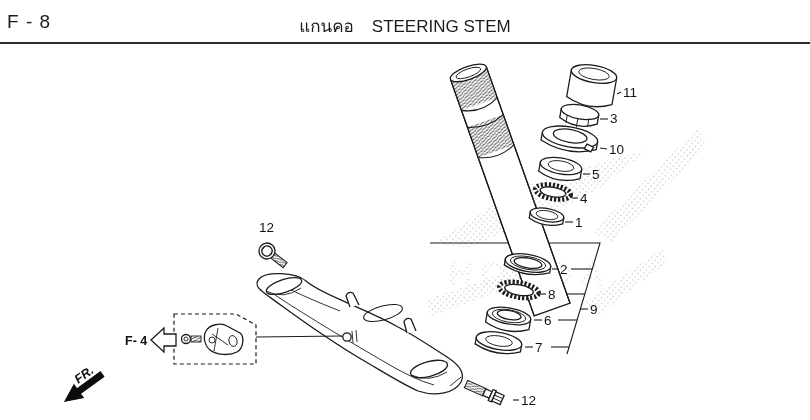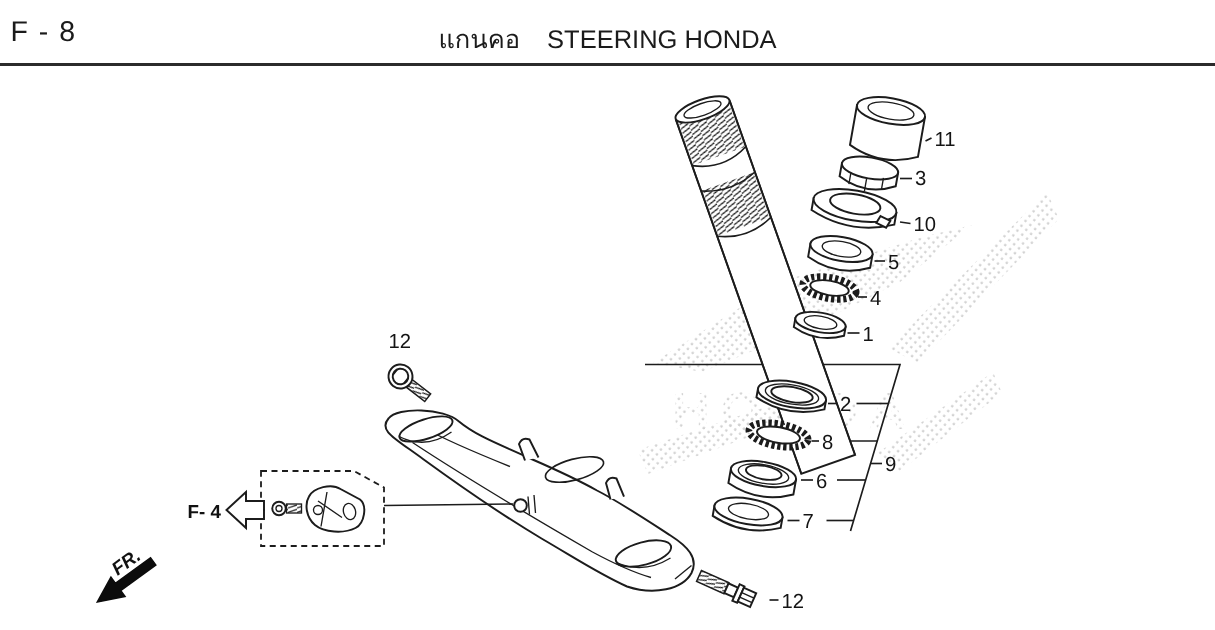--- a/index.html
+++ b/index.html
@@ -17,21 +17,21 @@
   .boldlab{font-size:12.5px;font-weight:bold;fill:#111;}
   .wm{opacity:0.5;}
 </style>
 </head>
 <body>
 
 <div id="page">
 
   <div id="hdr-code">F - 8</div>
   <div id="hdr-title">
-    <span>แกนคอ</span><span>STEERING HONDA</span>
+    <span>แกนคอ</span><span>STEERING STEM</span>
   </div>
   <div id="hdr-rule"></div>
 
   <svg width="810" height="420" viewBox="0 0 810 420">
     <defs>
       <pattern id="ht" width="4.2" height="4.2" patternUnits="userSpaceOnUse" patternTransform="rotate(40)">
         <circle cx="1" cy="1" r="0.85" fill="#a3a3a3"></circle>
       </pattern>
       <pattern id="thr" width="6" height="3" patternUnits="userSpaceOnUse">
         <path d="M0,2.6 L6,0.6" stroke="#1c1c1c" stroke-width="0.8" fill="none"></path>

